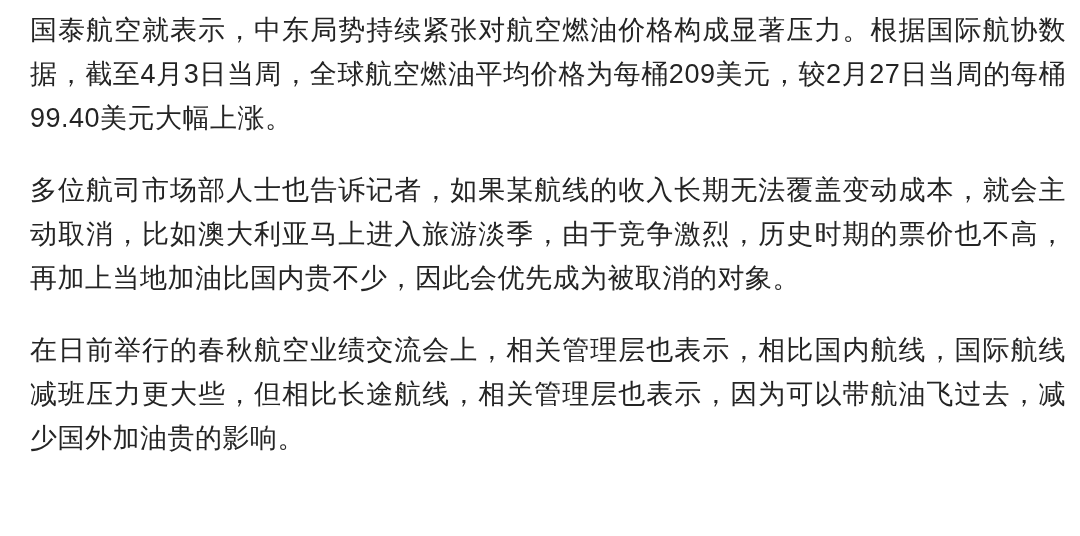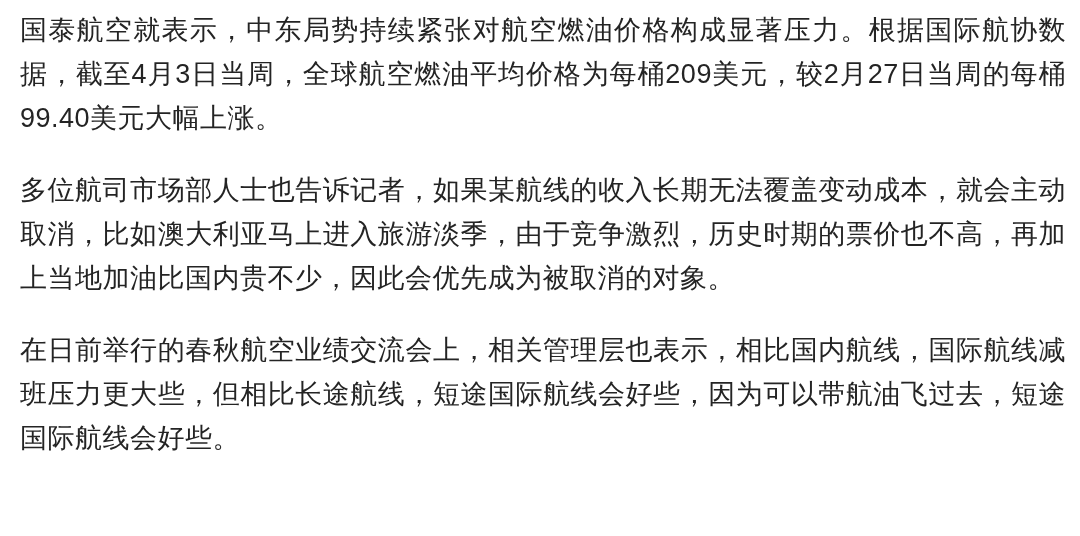--- a/index.html
+++ b/index.html
@@ -9,35 +9,35 @@
   }
   body {
     width: 1080px;
     height: 536px;
     overflow: hidden;
     font-family: "Liberation Sans", "DejaVu Sans", sans-serif;
   }
   .article {
     box-sizing: border-box;
     width: 1080px;
-    padding: 8px 14px 0 20px;
+    padding: 8px 14px 0 30px;
   }
   .para {
     color: #242424;
     font-size: 27px;
     line-height: 44px;
     letter-spacing: 0.5px;
     text-align: justify;
     text-justify: inter-character;
     margin: 0;
   }
   .para + .para {
     margin-top: 28px;
   }
 </style>
 </head>
 <body>
 
 <div class="article">
   <p class="para">国泰航空就表示，中东局势持续紧张对航空燃油价格构成显著压力。根据国际航协数据，截至4月3日当周，全球航空燃油平均价格为每桶209美元，较2月27日当周的每桶99.40美元大幅上涨。</p>
   <p class="para">多位航司市场部人士也告诉记者，如果某航线的收入长期无法覆盖变动成本，就会主动取消，比如澳大利亚马上进入旅游淡季，由于竞争激烈，历史时期的票价也不高，再加上当地加油比国内贵不少，因此会优先成为被取消的对象。</p>
-  <p class="para">在日前举行的春秋航空业绩交流会上，相关管理层也表示，相比国内航线，国际航线减班压力更大些，但相比长途航线，短途国际航线会好些，因为可以带航油飞过去，短途国际航线会好些。</p>
+  <p class="para">在日前举行的春秋航空业绩交流会上，相关管理层也表示，相比国内航线，国际航线减班压力更大些，但相比长途航线，相关管理层也表示，因为可以带航油飞过去，减少国外加油贵的影响。</p>
 </div>
 
 </body></html>

